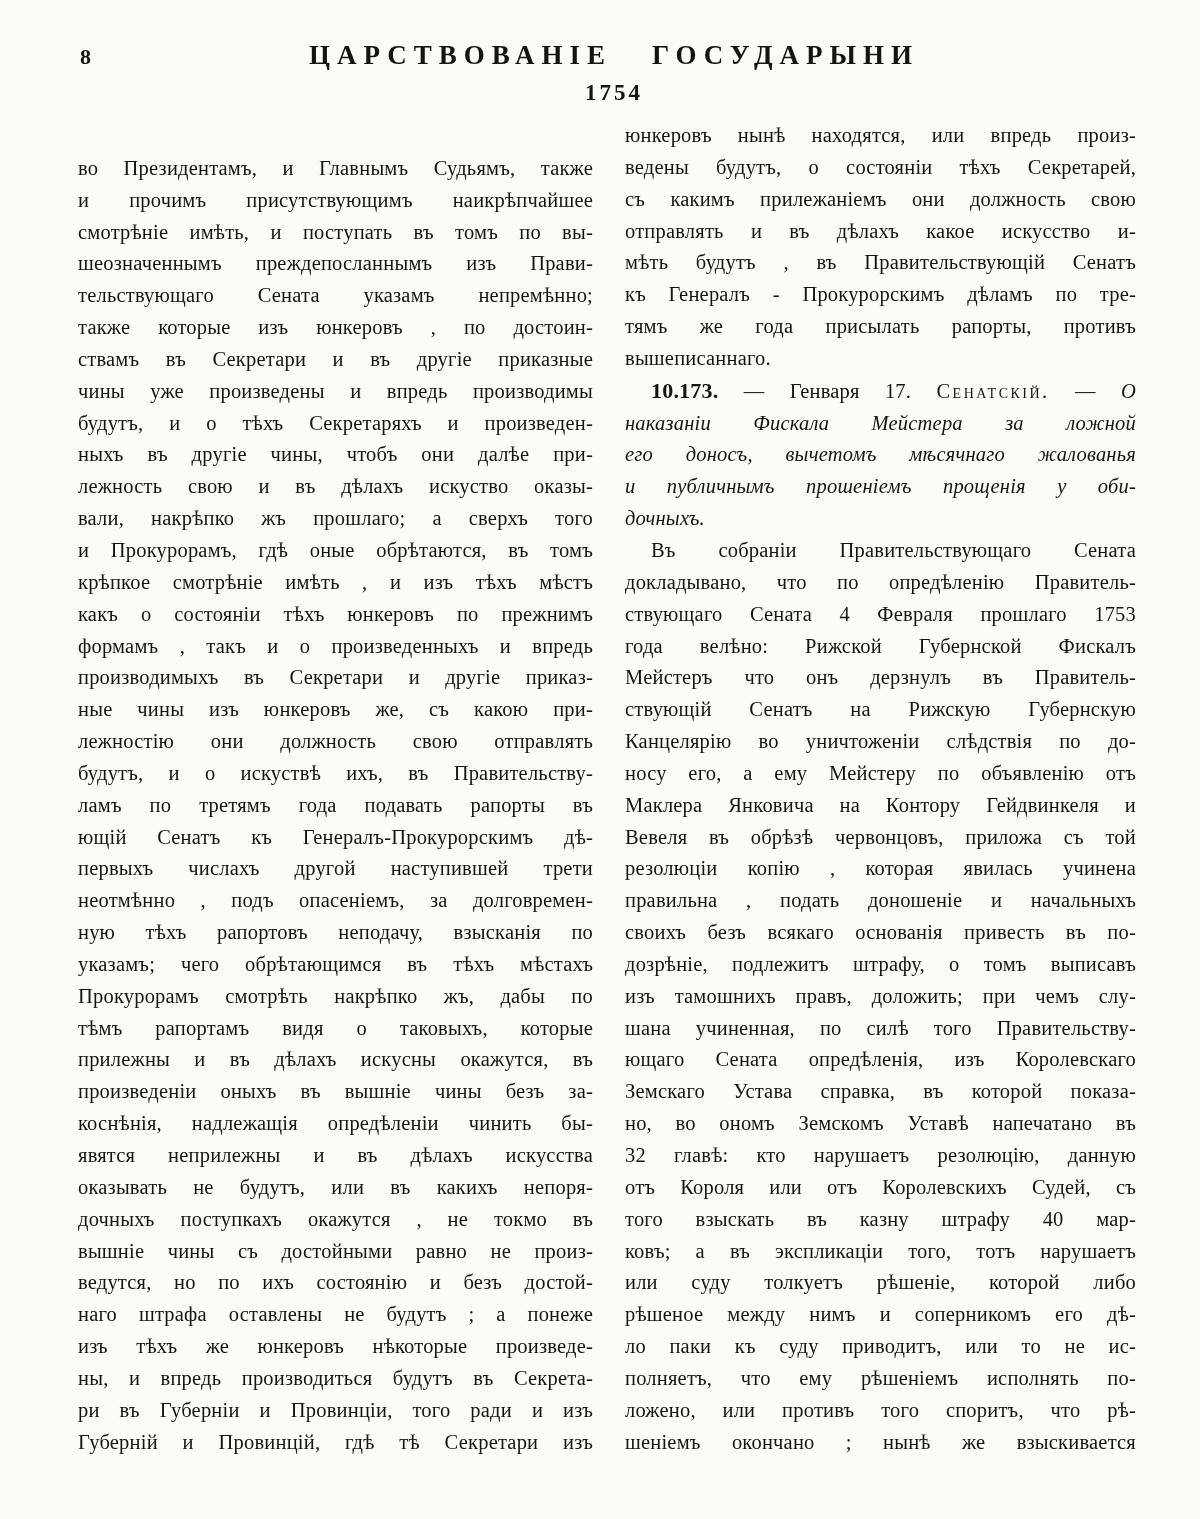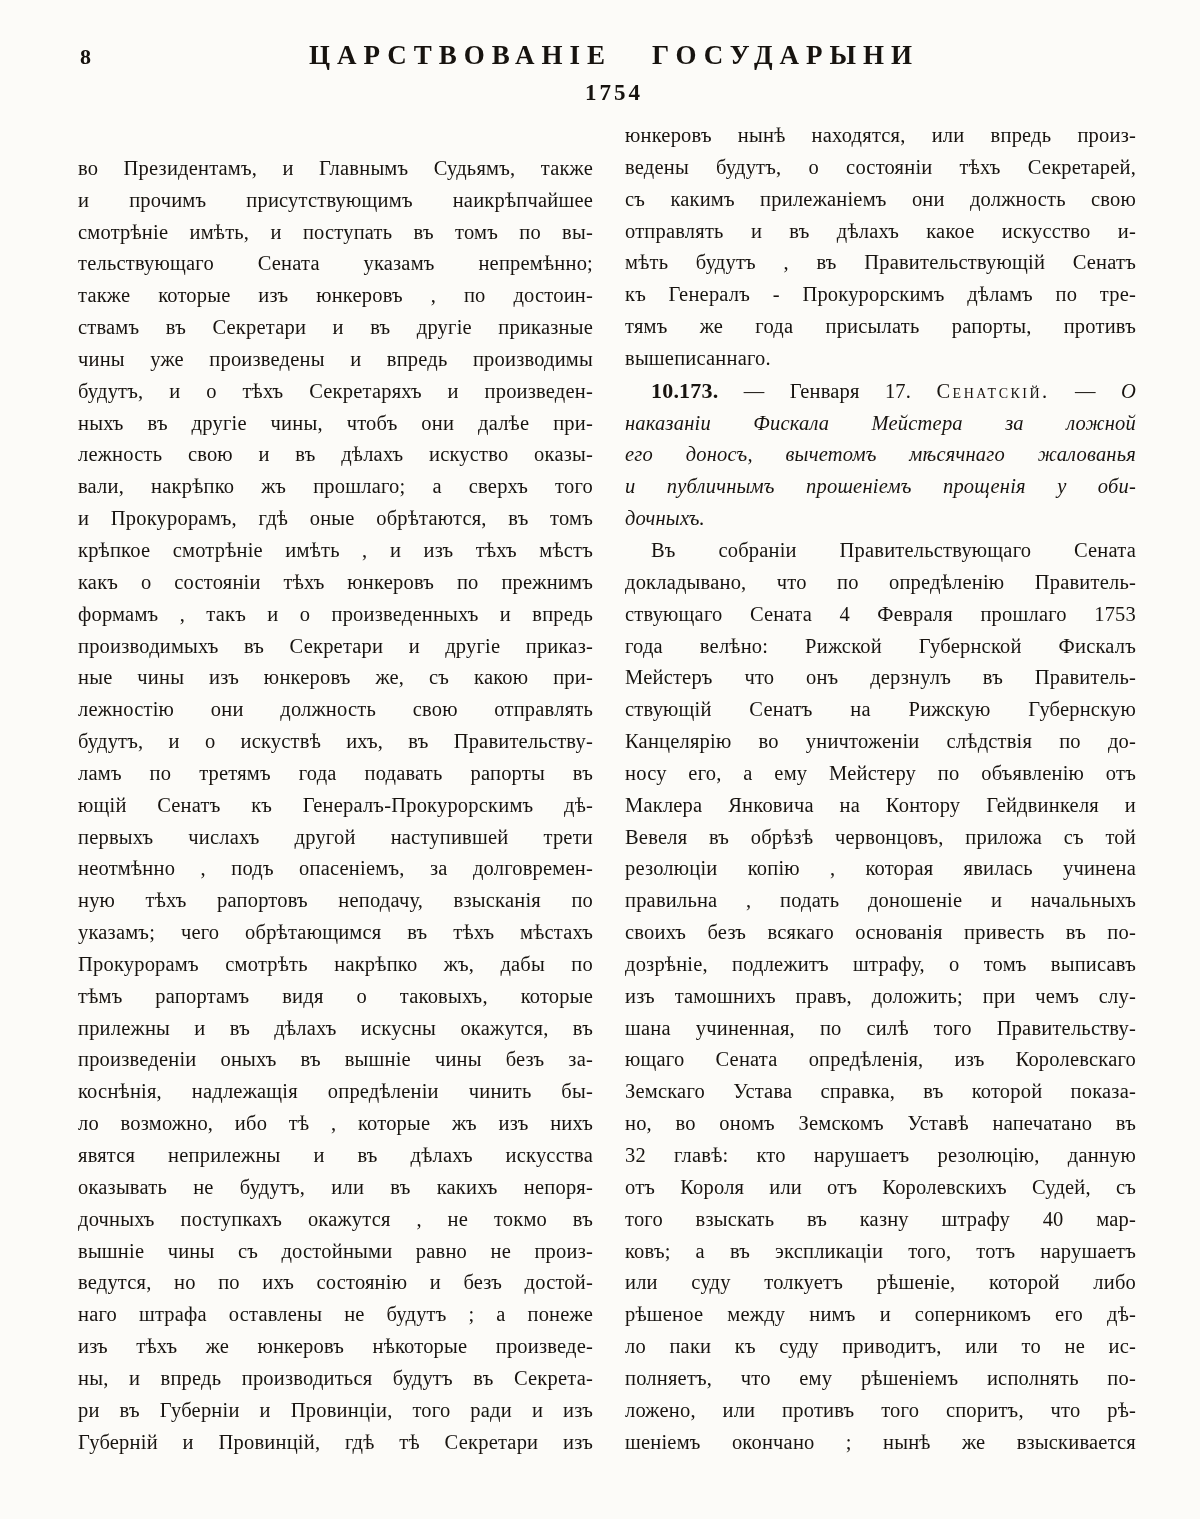--- a/index.html
+++ b/index.html
@@ -69,20 +69,21 @@
     <div class="year">1754</div>
   </div>
 
   <div class="columns">
 
     <div class="col col-left">
 
     <div class="line">во Президентамъ, и Главнымъ Судьямъ, также</div>
         <div class="line">и прочимъ присутствующимъ наикрѣпчайшее</div>
         <div class="line">смотрѣніе имѣть, и поступать въ томъ по вы-</div>
+        <div class="line">шеозначеннымъ преждепосланнымъ изъ Прави-</div>
         <div class="line">тельствующаго Сената указамъ непремѣнно;</div>
         <div class="line">также которые изъ юнкеровъ , по достоин-</div>
         <div class="line">ствамъ въ Секретари и въ другіе приказные</div>
         <div class="line">чины уже произведены и впредь производимы</div>
         <div class="line">будутъ, и о тѣхъ Секретаряхъ и произведен-</div>
         <div class="line">ныхъ въ другіе чины, чтобъ они далѣе при-</div>
         <div class="line">лежность свою и въ дѣлахъ искуство оказы-</div>
         <div class="line">вали, накрѣпко жъ прошлаго; а сверхъ того</div>
         <div class="line">и Прокурорамъ, гдѣ оные обрѣтаются, въ томъ</div>
         <div class="line">крѣпкое смотрѣніе имѣть , и изъ тѣхъ мѣстъ</div>
@@ -96,21 +97,20 @@
         <div class="line">ющій Сенатъ къ Генералъ-Прокурорскимъ дѣ-</div>
         <div class="line">первыхъ числахъ другой наступившей трети</div>
         <div class="line">неотмѣнно , подъ опасеніемъ, за долговремен-</div>
         <div class="line">ную тѣхъ рапортовъ неподачу, взысканія по</div>
         <div class="line">указамъ; чего обрѣтающимся въ тѣхъ мѣстахъ</div>
         <div class="line">Прокурорамъ смотрѣть накрѣпко жъ, дабы по</div>
         <div class="line">тѣмъ рапортамъ видя о таковыхъ, которые</div>
         <div class="line">прилежны и въ дѣлахъ искусны окажутся, въ</div>
         <div class="line">произведеніи оныхъ въ вышніе чины безъ за-</div>
         <div class="line">коснѣнія, надлежащія опредѣленіи чинить бы-</div>
-        <div class="line">ло возможно, ибо тѣ , которые жъ изъ нихъ</div>
         <div class="line">явятся неприлежны и въ дѣлахъ искусства</div>
         <div class="line">оказывать не будутъ, или въ какихъ непоря-</div>
         <div class="line">дочныхъ поступкахъ окажутся , не токмо въ</div>
         <div class="line">вышніе чины съ достойными равно не произ-</div>
         <div class="line">ведутся, но по ихъ состоянію и безъ достой-</div>
         <div class="line">наго штрафа оставлены не будутъ ; а понеже</div>
         <div class="line">изъ тѣхъ же юнкеровъ нѣкоторые произведе-</div>
         <div class="line">ны, и впредь производиться будутъ въ Секрета-</div>
         <div class="line">ри въ Губерніи и Провинціи, того ради и изъ</div>
         <div class="line">Губерній и Провинцій, гдѣ тѣ Секретари изъ</div>

